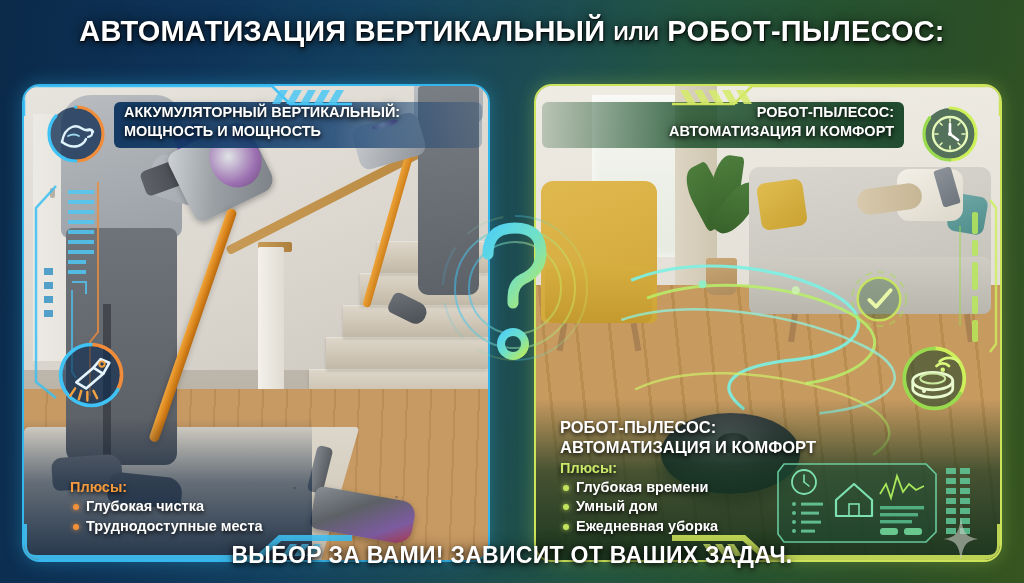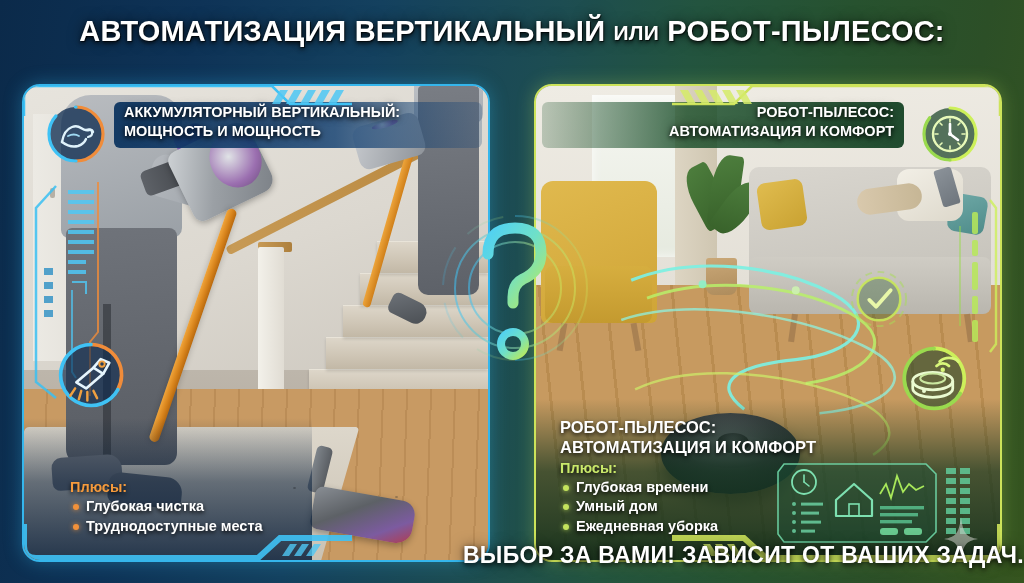--- a/index.html
+++ b/index.html
@@ -390,21 +390,21 @@
   .hud { position: absolute; pointer-events: none; }
 
   
   .center-q {
     position: absolute; left: 440px; top: 196px; width: 150px; height: 190px;
     z-index: 35;
   }
 
   
   .footer {
-    position: absolute; left: 0; bottom: 14px; width: 1024px; text-align: right; z-index: 40;
+    position: absolute; left: 0; bottom: 14px; width: 1024px; text-align: center; z-index: 40;
   }
   .footer-text {
     color: #ffffff; font-weight: bold; font-size: 23px; letter-spacing: 0.3px;
     text-shadow: 0 2px 5px rgba(0,0,0,0.9), 0 0 14px rgba(0,0,0,0.55);
     white-space: nowrap;
   }
   .sparkle {
     position: absolute; right: 46px; bottom: 22px; width: 34px; height: 44px;
     z-index: 36; opacity: .75;
   }

